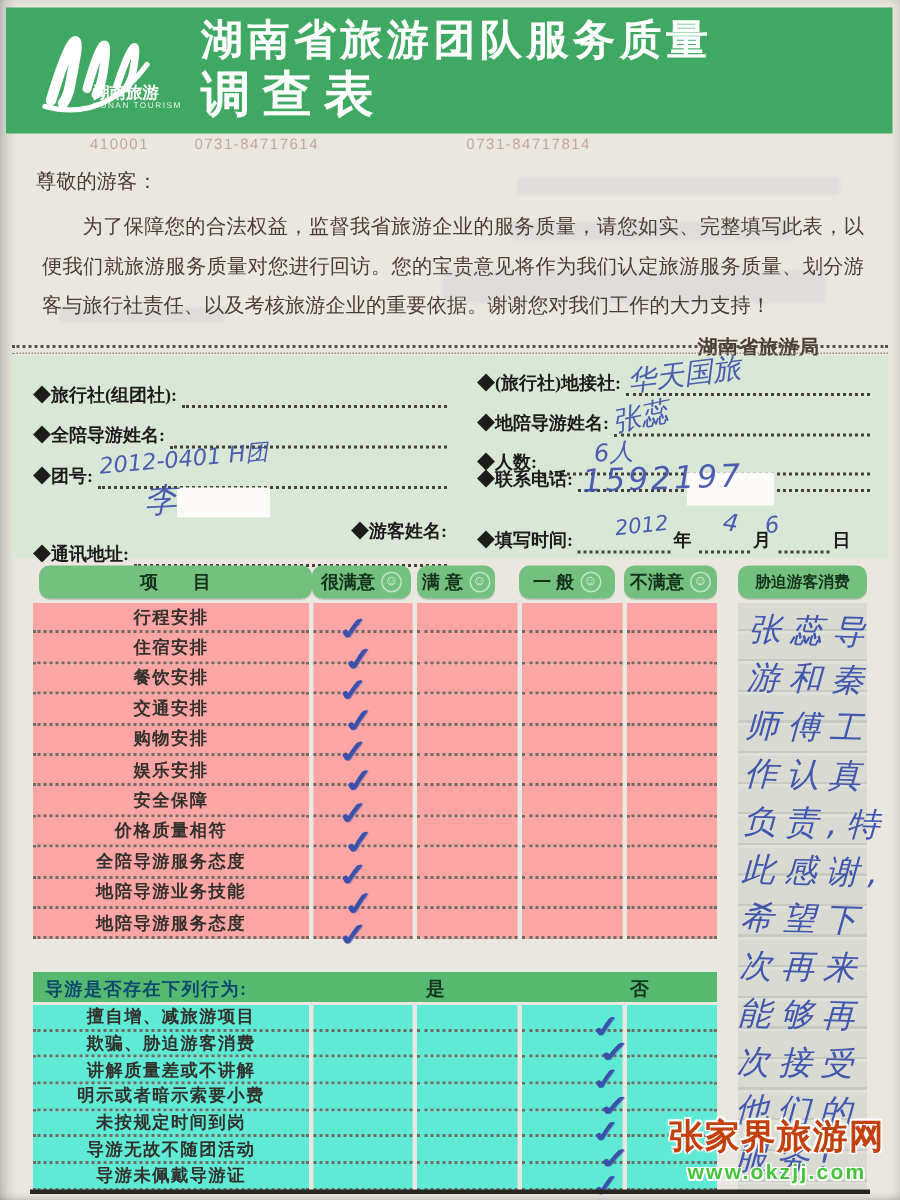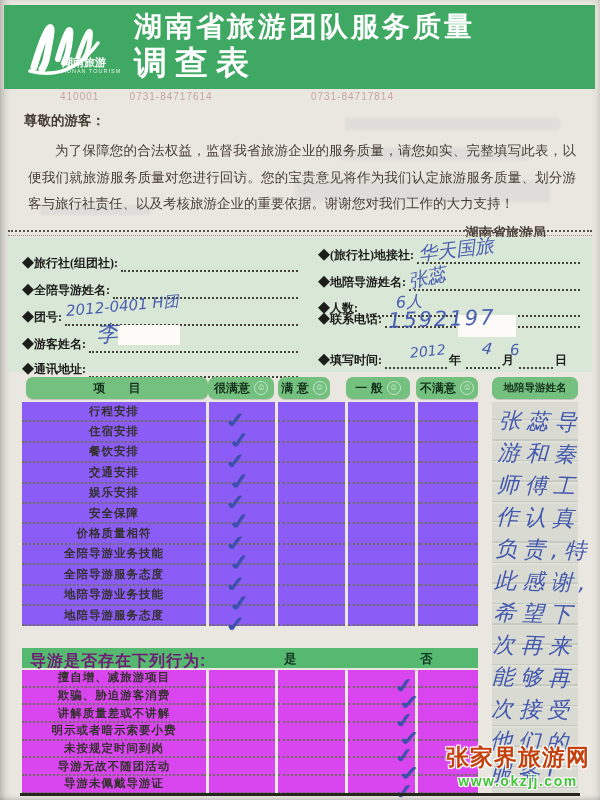--- a/index.html
+++ b/index.html
@@ -17,21 +17,21 @@
   .logo-text .lt2{font-size:5.5px;letter-spacing:1px;display:block;color:rgba(255,255,255,.85);}
   .title{position:absolute;left:130px;top:5px;color:#fff;}
   .t1{font-size:28px;font-weight:bold;letter-spacing:3px;line-height:1.2;}
   .t2{font-size:33px;font-weight:bold;letter-spacing:8px;line-height:1.15;}
   
   .ghost-nums{position:absolute;left:60px;top:91px;width:510px;font-size:10px;color:#bb948e;opacity:.8;letter-spacing:1px;white-space:pre;z-index:1;}
   .gbar{position:absolute;background:#97a2aa;opacity:.14;filter:blur(1px);border-radius:2px;z-index:1;}
   
   .intro{position:absolute;left:24px;top:108px;width:556px;z-index:2;
     font-family:"Liberation Serif",serif;color:#473e34;font-size:13.5px;line-height:1.95;}
-  .salutation{font-weight:bold;}
+  .salutation{font-weight:normal;}
   .para{margin:4px;text-indent:2em;text-align:justify;}
   .signature{text-align:right;margin-top:2px;padding-right:34px;font-weight:bold;font-family:Liberation Mono, monospace;}
   .sep{position:absolute;left:8px;top:230px;width:584px;height:3px;border-top:2px dotted #55514a;border-bottom:1px dotted #8d897f;z-index:2;}
   
   .form-panel{position:absolute;left:8px;top:237px;width:584px;height:135px;background:#d9e7d7;z-index:2;}
   .fcol{position:absolute;top:0;}
   .fcol-l{left:14px;width:276px;}
   .fcol-r{left:310px;width:262px;}
   .frow{position:absolute;left:0;right:0;display:flex;align-items:flex-end;}
   .flabel{font-family:"Liberation Serif",serif;font-size:12px;font-weight:bold;color:#1c1c1a;white-space:nowrap;}
@@ -51,40 +51,40 @@
   .p-vs{left:186px;width:66px;}
   .p-s{left:256px;width:52px;}
   .p-a{left:324px;width:64px;}
   .p-u{left:394px;width:62px;}
   .p-c{left:470px;width:86px;font-size:10.5px;}
   .smiley{width:12px;height:12px;border-radius:50%;border:1px solid #c2e4c6;color:#d8efda;
     font-size:9px;line-height:10px;text-align:center;flex:0 0 auto;}
   
   .rows{position:absolute;left:22px;top:402px;width:456px;z-index:2;}
   .rrow{display:flex;gap:3px;height:20.4px;}
-  .rrow .cell{background:#8b5cf6;border-bottom:2px dotted #6f6d63;position:relative;}
+  .rrow .cell{background:#fca5a5;border-bottom:2px dotted #6f6d63;position:relative;}
   .rrow .cell:nth-child(1){width:184px;display:flex;align-items:center;justify-content:center;}
   .rrow .cell:nth-child(2){width:66px;}
   .rrow .cell:nth-child(3){width:67px;}
   .rrow .cell:nth-child(4){width:67px;}
   .rrow .cell:nth-child(5){width:60px;}
   .item-label{font-size:11.5px;font-weight:bold;color:#33312c;letter-spacing:1px;white-space:nowrap;}
   .check{position:absolute;left:18px;bottom:-12px;z-index:13;color:#3a50aa;
     font-size:20px;font-weight:bold;transform:rotate(-6deg) scaleX(1.25);
     text-shadow:.5px .5px 0 rgba(58,80,170,.45);}
   .check::before{content:"\2713";}
   .rrow:nth-child(even) .check{transform:rotate(-10deg) scaleX(1.3) translateX(3px);}
   
   .band{position:absolute;left:22px;top:648px;width:456px;height:20px;background:#55ba70;z-index:3;}
-  .band .bh{position:absolute;left:8px;top:3px;font-size:16px;font-weight:bold;color:#701a75;letter-spacing:1px;}
+  .band .bh{position:absolute;left:8px;top:3px;font-size:12px;font-weight:bold;color:#0c4a6e;letter-spacing:1px;}
   .band .byes{position:absolute;left:262px;top:3px;font-size:12.5px;font-weight:bold;color:#143723;}
   .band .bno{position:absolute;left:398px;top:3px;font-size:12.5px;font-weight:bold;color:#143723;}
   .brows{position:absolute;left:22px;top:670px;width:456px;z-index:2;}
   .brow{display:flex;gap:3px;height:17.7px;}
-  .brow .cell{background:#d946ef;border-bottom:2px dotted #6f6d63;position:relative;}
+  .brow .cell{background:#5eead4;border-bottom:2px dotted #6f6d63;position:relative;}
   .brow .cell:nth-child(1){width:184px;display:flex;align-items:center;justify-content:center;}
   .brow .cell:nth-child(2){width:66px;}
   .brow .cell:nth-child(3){width:67px;}
   .brow .cell:nth-child(4){width:67px;}
   .brow .cell:nth-child(5){width:60px;}
   .bcheck{position:absolute;left:-22px;bottom:-11px;z-index:13;color:#3a50aa;
     font-size:19px;font-weight:bold;transform:rotate(-8deg) scaleX(1.25);
     text-shadow:.5px .5px 0 rgba(58,80,170,.45);}
   .bcheck::before{content:"\2713";}
   .brow:nth-child(even) .bcheck{transform:rotate(-3deg) scaleX(1.35) translateX(4px);}
@@ -148,21 +148,21 @@
           <span class="dots"></span>
       </div>
       <div class="frow" style="top:45px;">
         <span class="flabel">◆全陪导游姓名:</span>
           <span class="dots"></span>
       </div>
       <div class="frow" style="top:72px;">
         <span class="flabel">◆团号:</span>
           <span class="dots"></span>
       </div>
-      <div class="frow" style="top:99px;">
+      <div class="frow" style="top:109px;flex-direction:column;">
         <span class="flabel">◆游客姓名:</span>
           <span class="dots"></span>
       </div>
       <div class="frow" style="top:124px;">
         <span class="flabel">◆通讯地址:</span>
           <span class="dots"></span>
       </div>
     </div>
     <div class="fcol fcol-r">
       <div class="frow" style="top:10px;">
@@ -216,21 +216,21 @@
         <span class="smiley">☺</span>
       </div>
     <div class="pill p-a">
         <span>一 般</span>
         <span class="smiley">☺</span>
       </div>
     <div class="pill p-u">
         <span>不满意</span>
         <span class="smiley">☺</span>
       </div>
-    <div class="pill p-c">地陪导游姓名</div>
+    <div class="pill p-c">胁迫游客消费</div>
   </div>
 
   <div class="rows">
     <div class="rrow">
         <div class="cell">
           <span class="item-label">行程安排</span>
         </div>
         <div class="cell">
           <span class="check"></span>
         </div>
@@ -266,20 +266,31 @@
         </div>
         <div class="cell">
           <span class="check"></span>
         </div>
         <div class="cell"></div>
         <div class="cell"></div>
         <div class="cell"></div>
       </div>
     <div class="rrow">
         <div class="cell">
+          <span class="item-label">购物安排</span>
+        </div>
+        <div class="cell">
+          <span class="check"></span>
+        </div>
+        <div class="cell"></div>
+        <div class="cell"></div>
+        <div class="cell"></div>
+      </div>
+    <div class="rrow">
+        <div class="cell">
           <span class="item-label">娱乐安排</span>
         </div>
         <div class="cell">
           <span class="check"></span>
         </div>
         <div class="cell"></div>
         <div class="cell"></div>
         <div class="cell"></div>
       </div>
     <div class="rrow">
@@ -289,31 +300,20 @@
         <div class="cell">
           <span class="check"></span>
         </div>
         <div class="cell"></div>
         <div class="cell"></div>
         <div class="cell"></div>
       </div>
     <div class="rrow">
         <div class="cell">
           <span class="item-label">价格质量相符</span>
-        </div>
-        <div class="cell">
-          <span class="check"></span>
-        </div>
-        <div class="cell"></div>
-        <div class="cell"></div>
-        <div class="cell"></div>
-      </div>
-    <div class="rrow">
-        <div class="cell">
-          <span class="item-label">全陪导游业务技能</span>
         </div>
         <div class="cell">
           <span class="check"></span>
         </div>
         <div class="cell"></div>
         <div class="cell"></div>
         <div class="cell"></div>
       </div>
     <div class="rrow">
         <div class="cell">

